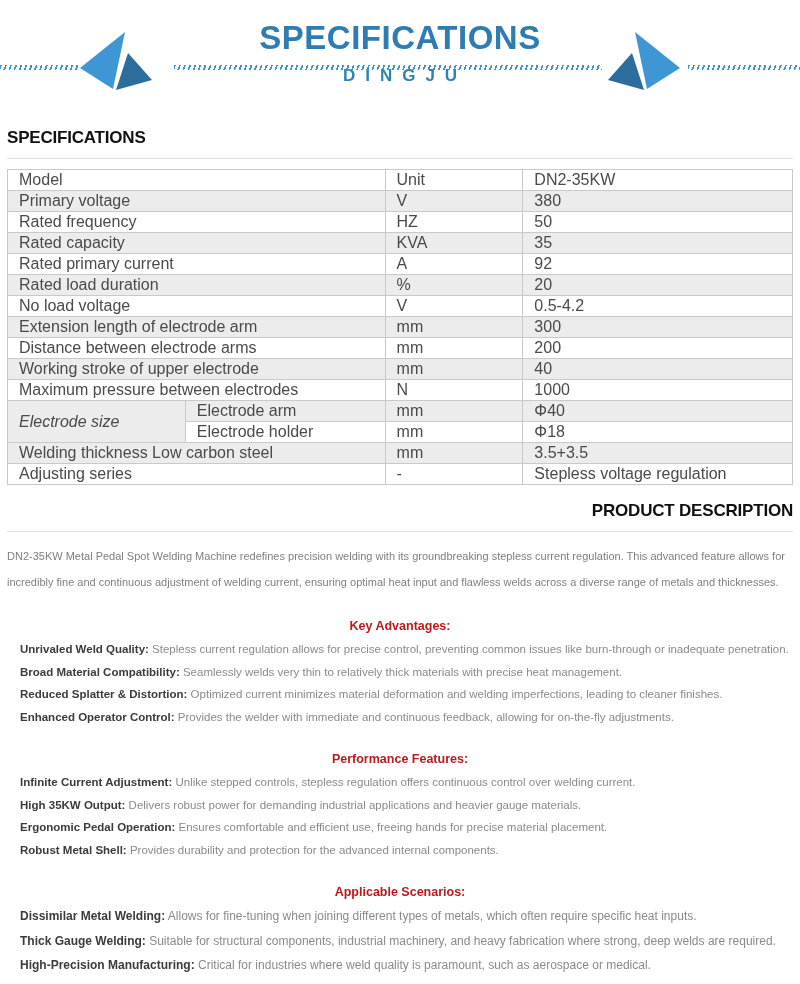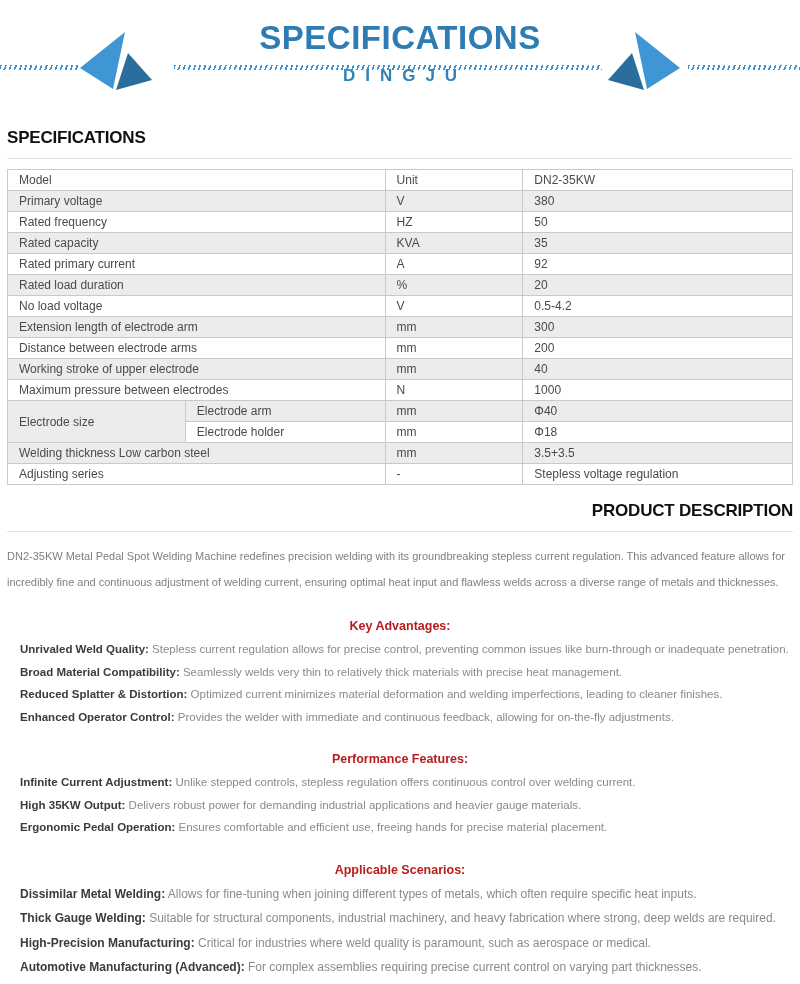--- a/index.html
+++ b/index.html
@@ -66,32 +66,32 @@
     border-bottom: 1px solid #e2e2e2;
     font-stretch: condensed;
   }
 
   
   .spec-table {
     width: 100%;
     margin-top: 10px;
     border-collapse: collapse;
     border: 1px solid #a6a6a6;
-    font-size: 12px;
+    font-size: 16px;
     color: #4a4a4a;
   }
   .spec-table td {
     border: 1px solid #c9c9c9;
     padding: 4px 11px;
     height: 20px;
     line-height: 12px;
     background: #ffffff;
   }
   .spec-table tr:nth-child(even) td { background: #ececec; }
-  .spec-table td.rowspan-cell { background: #ececec !important; }
+  .spec-table td.rowspan-cell { background: #ececec !important; font-style: italic; }
 
   
   .desc-heading-wrap { margin-top: 16px; text-align: right; }
   .intro-text {
     margin: 11px 0 0 0;
     font-size: 11px;
     line-height: 26px;
     color: #7f7f7f;
   }
   .group-heading {
@@ -267,20 +267,24 @@
         <span>Unlike stepped controls, stepless regulation offers continuous control over welding current.</span>
       </p>
       <p class="feature-item">
         <b>High 35KW Output:</b>
         <span>Delivers robust power for demanding industrial applications and heavier gauge materials.</span>
       </p>
       <p class="feature-item">
         <b>Ergonomic Pedal Operation:</b>
         <span>Ensures comfortable and efficient use, freeing hands for precise material placement.</span>
       </p>
+      <p class="feature-item">
+        <b>Robust Metal Shell:</b>
+        <span>Provides durability and protection for the advanced internal components.</span>
+      </p>
     </div>
 
     <div class="group-scenarios">
       <h3 class="group-heading">Applicable Scenarios:</h3>
       <p class="feature-item">
         <b>Dissimilar Metal Welding:</b>
         <span>Allows for fine-tuning when joining different types of metals, which often require specific heat inputs.</span>
       </p>
       <p class="feature-item">
         <b>Thick Gauge Welding:</b>

